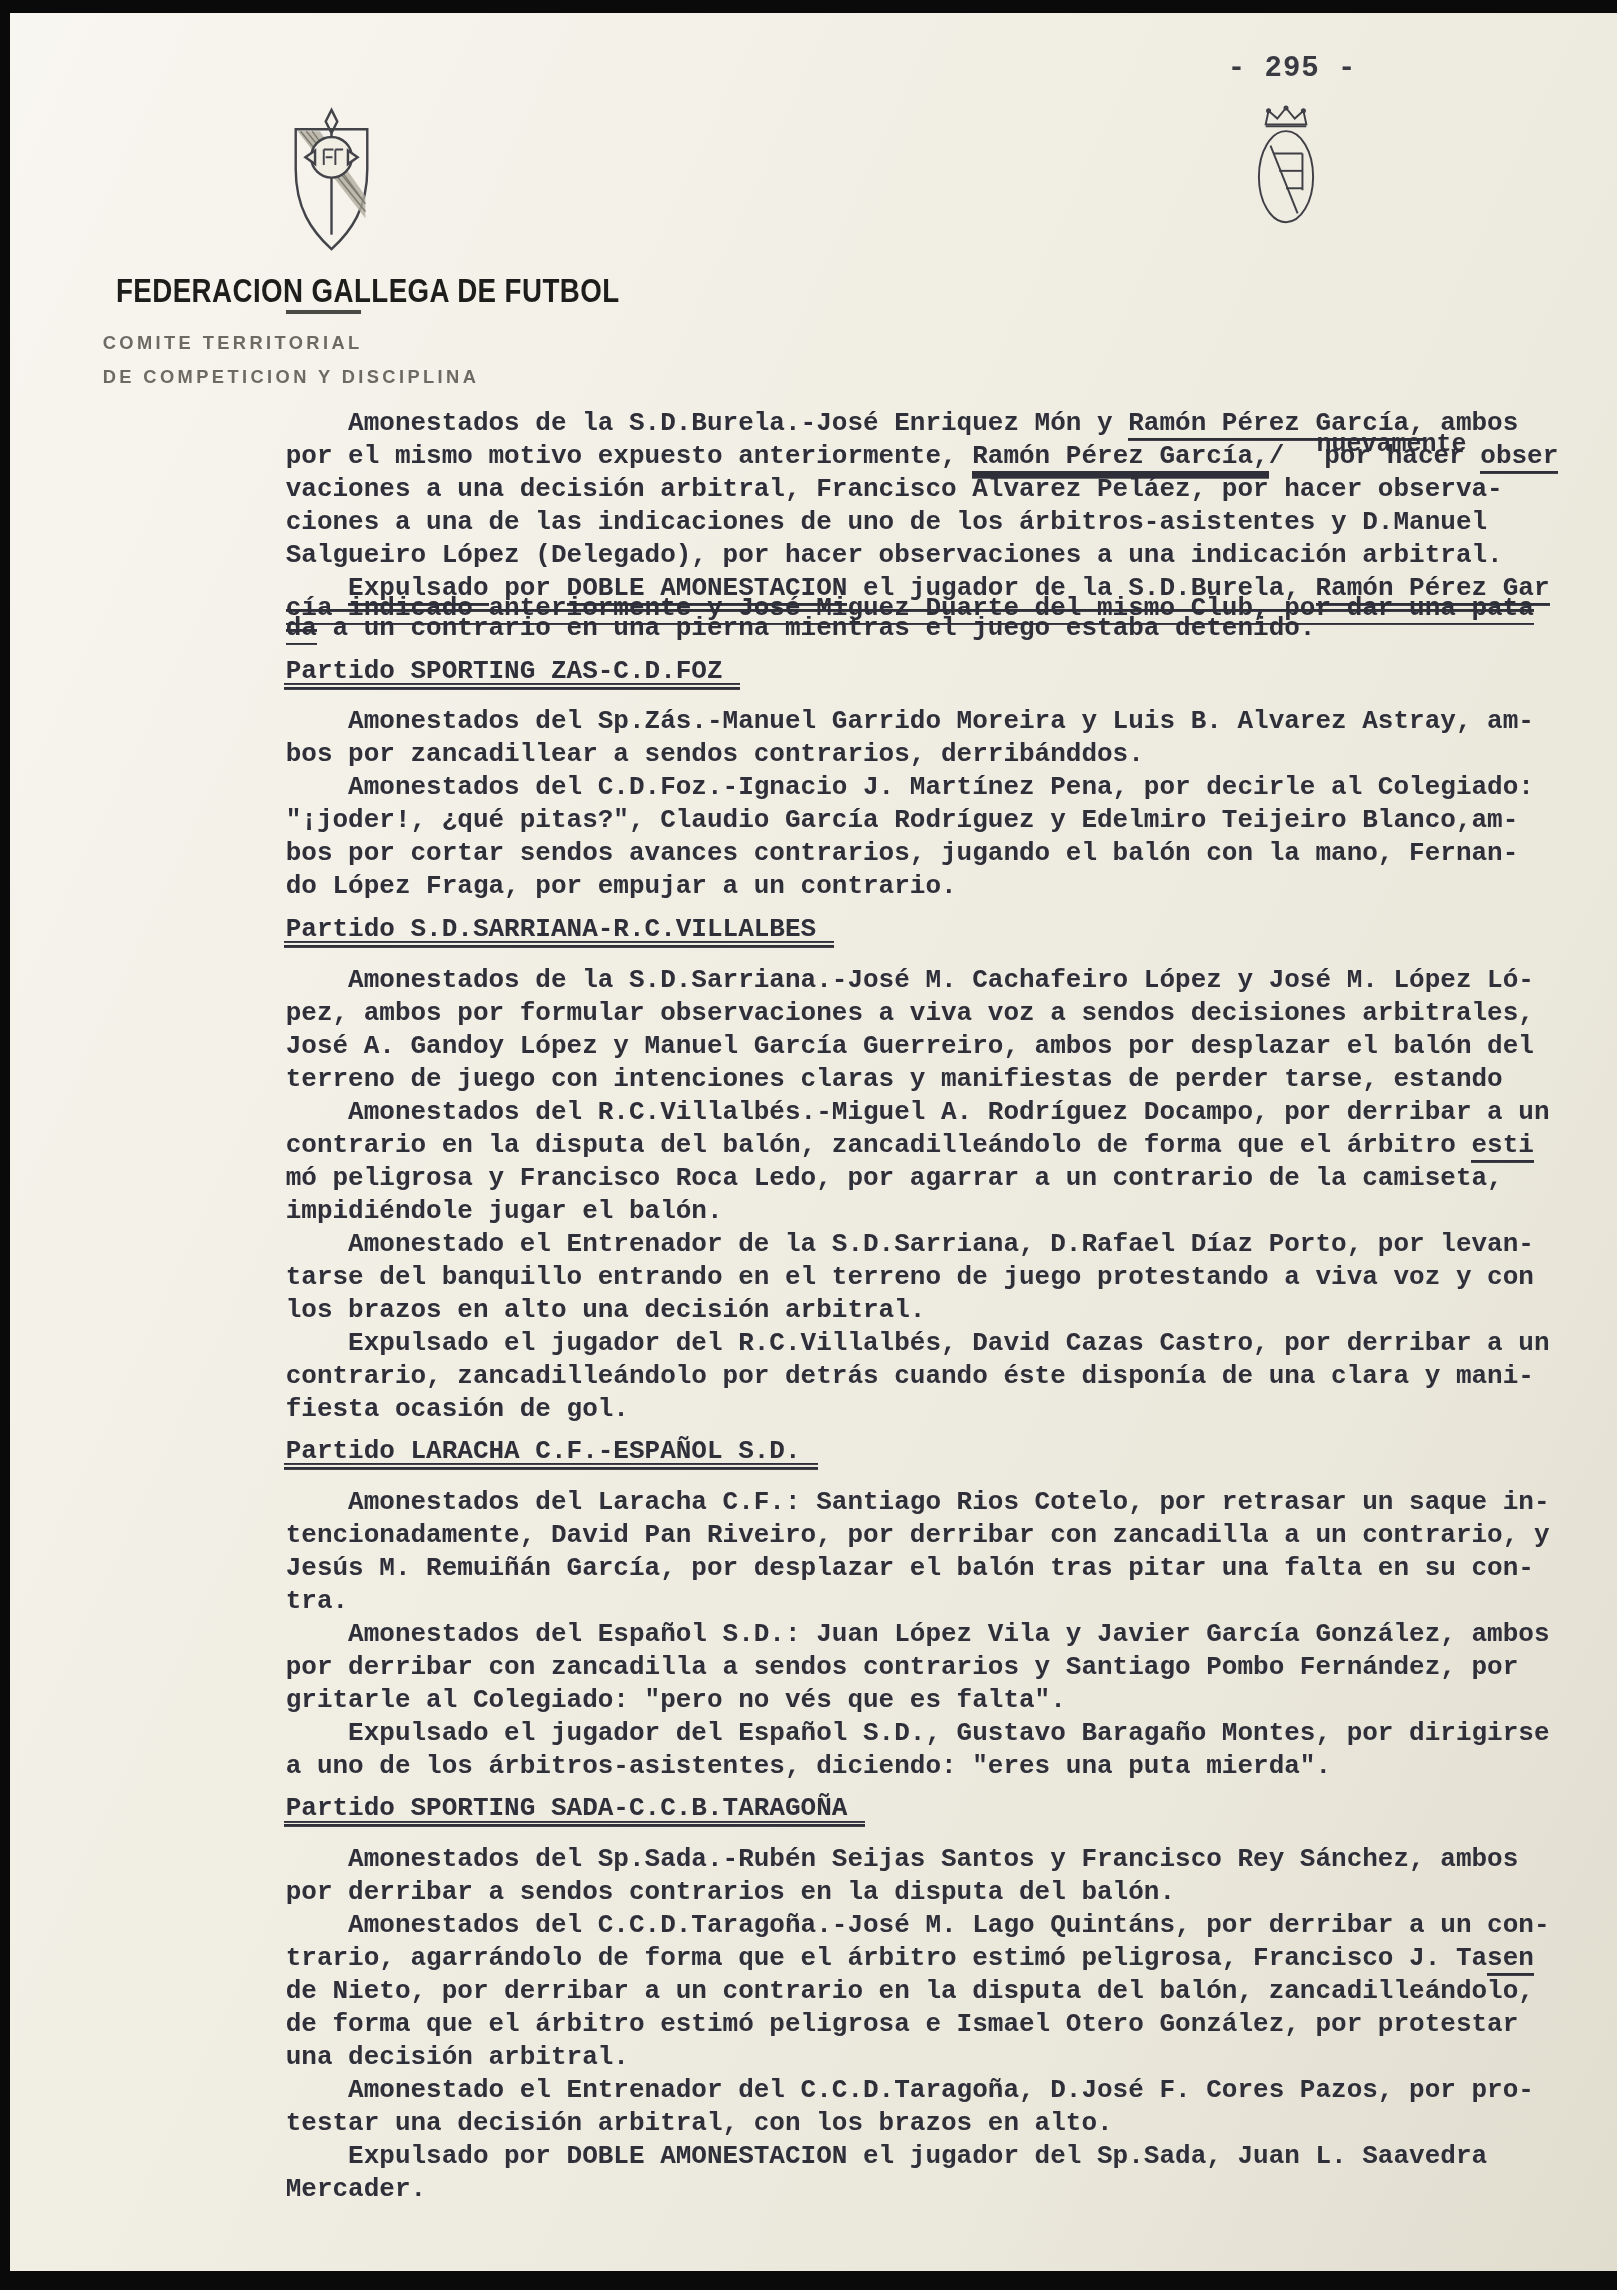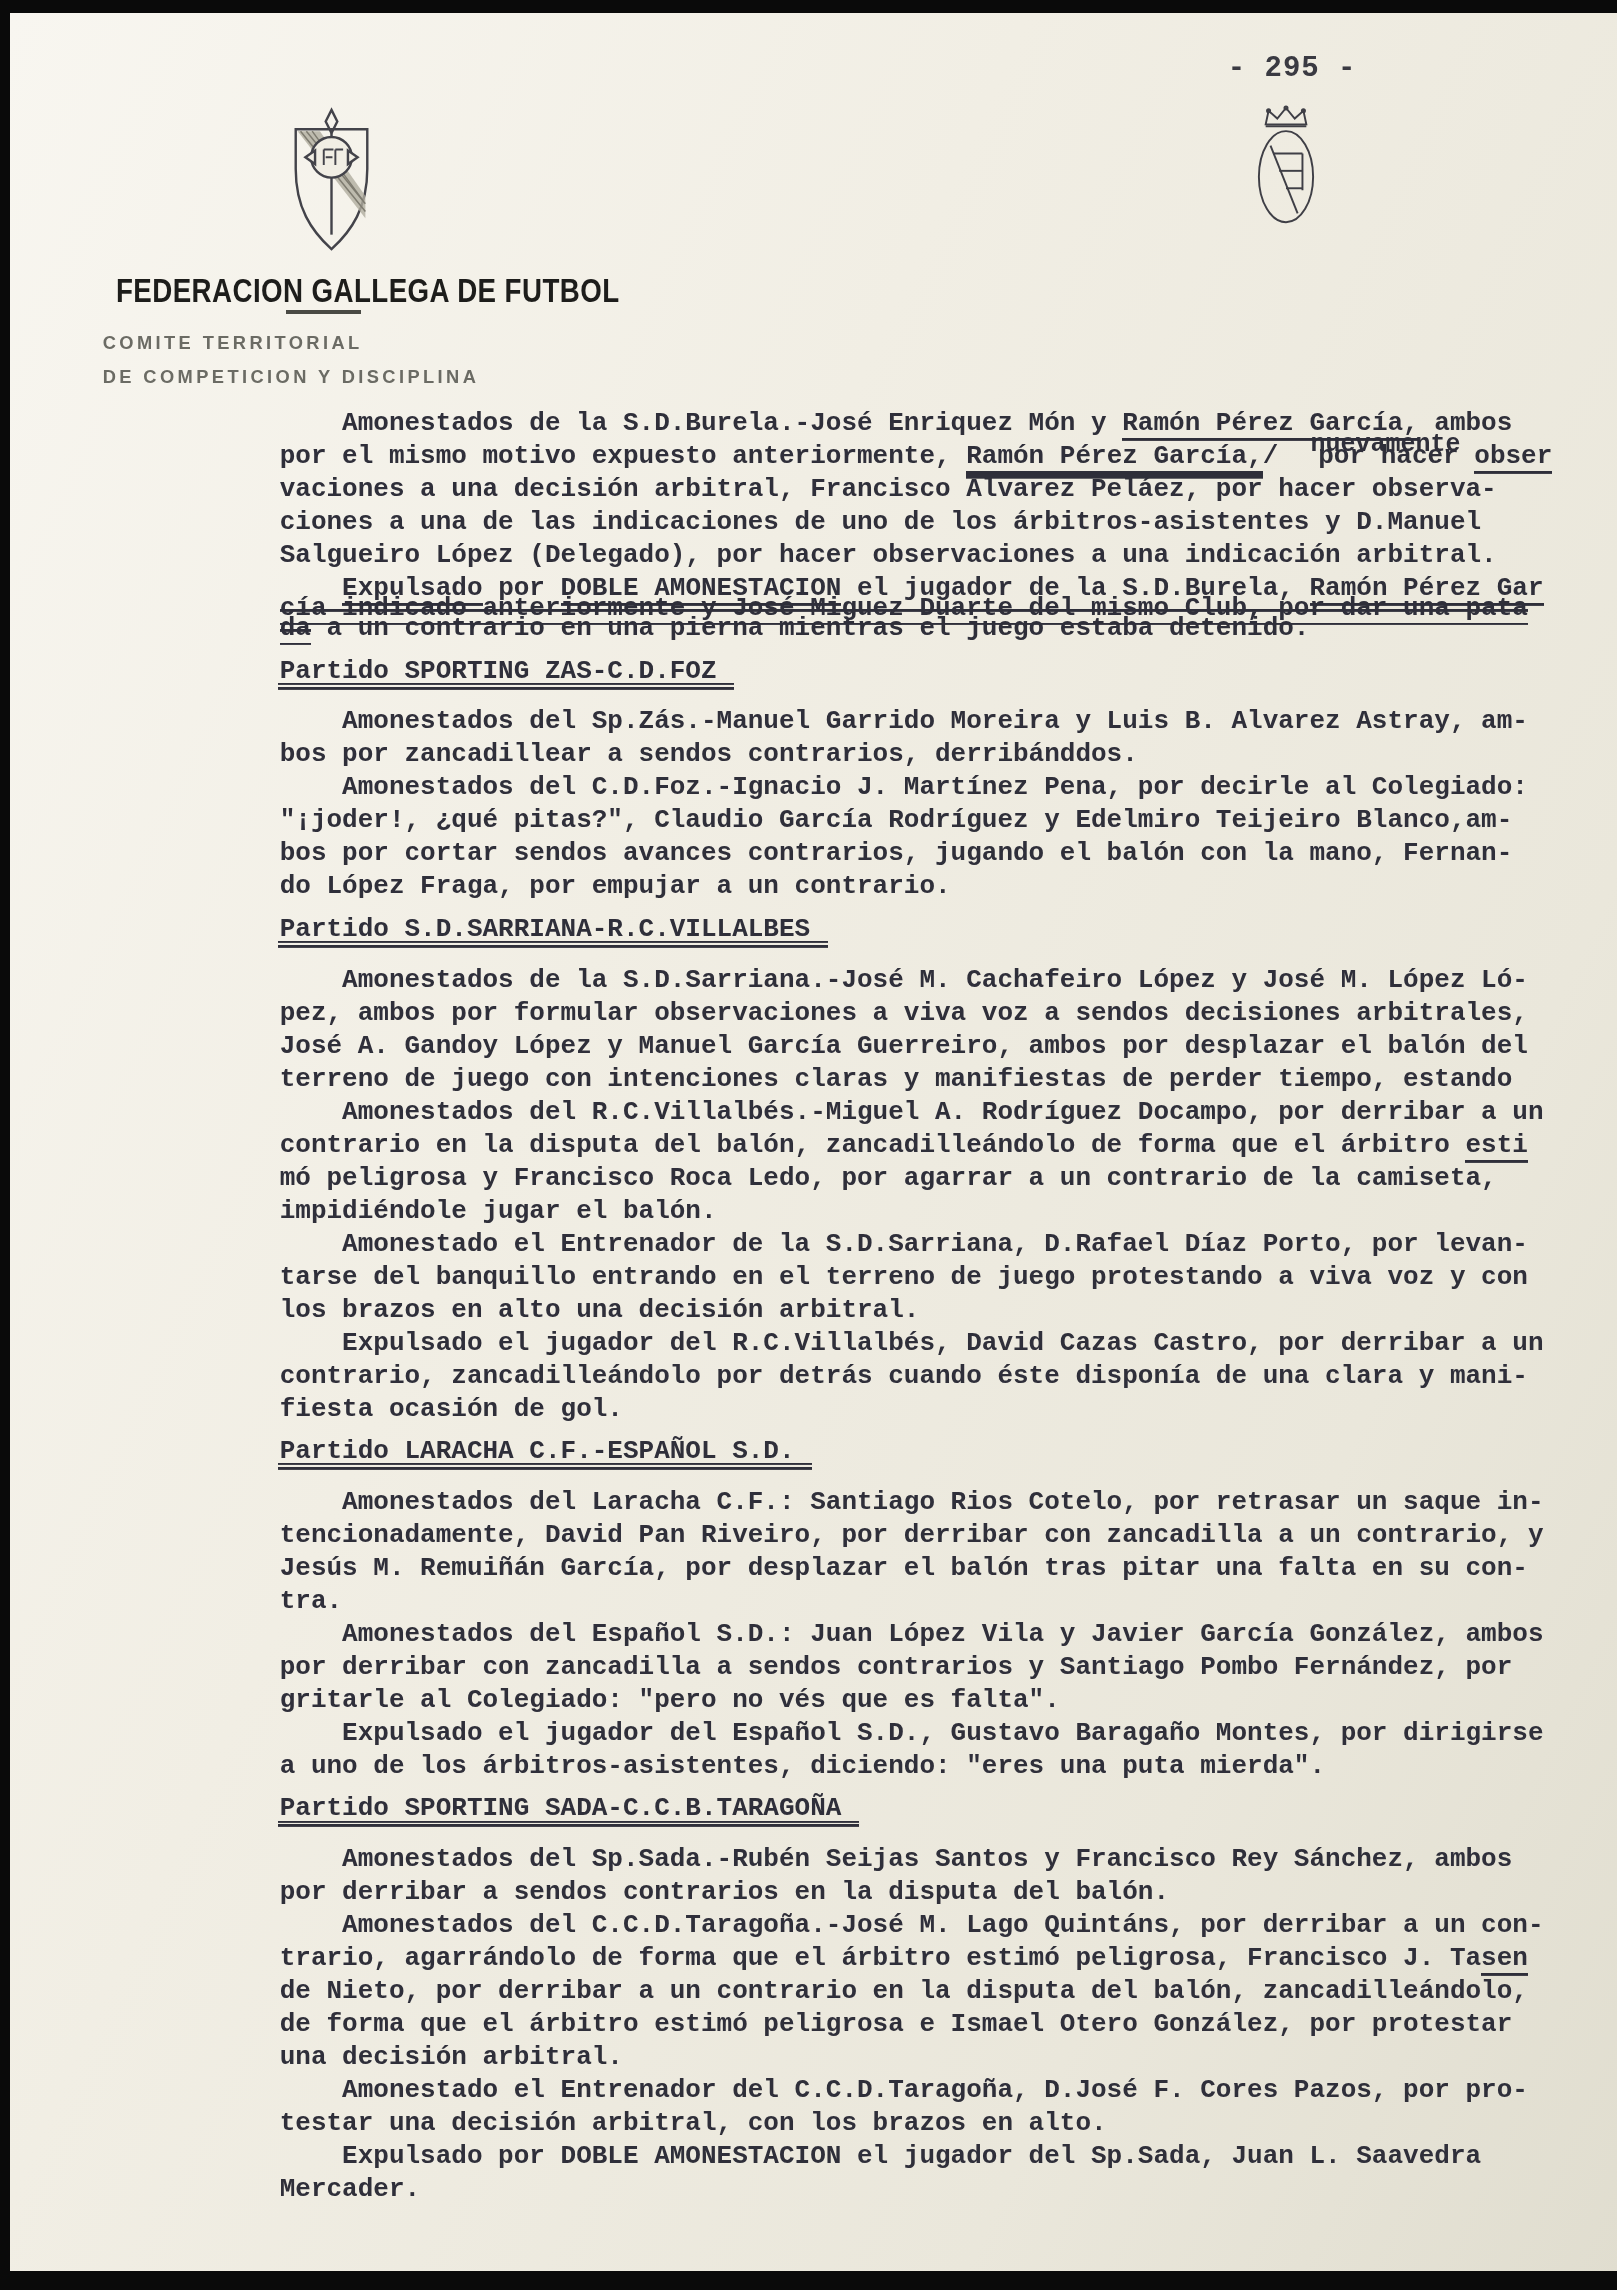--- a/index.html
+++ b/index.html
@@ -17,21 +17,21 @@
   .lh-divider{position:absolute;left:276px;top:297px;width:75px;height:4.8px;background:#4a4a44;}
   .lh-sub{position:absolute;left:93px;width:444px;
           font-family:"Liberation Sans",sans-serif;font-weight:700;
           color:#6b6b64;font-size:18.3px;letter-spacing:3.4px;white-space:nowrap;}
   .lh-sub1{top:319px;}
   .lh-sub2{top:353px;}
   
   .logo-left{position:absolute;left:277px;top:94px;}
   .logo-right{position:absolute;left:1244px;top:92px;}
   
-  .doc{position:absolute;left:270px;top:394px;width:1300px;color:#2f2f3a;
+  .doc{position:absolute;left:276px;top:394px;width:1300px;color:#2f2f3a;
        font-size:26px;font-weight:700;line-height:33px;}
   .line{white-space:pre;}
   .tight{margin-top:-12.6px;}
   .para{margin:0;}
   .heading{margin:9.7px 0 17.4px 0;}
   .heading .line > span{
      padding:0 17.4px 3.9px 1.9px;margin-left:-1.9px;
      background:
        linear-gradient(#2f2f3a,#2f2f3a) left bottom/100% 2.9px no-repeat,
        linear-gradient(#2f2f3a,#2f2f3a) left calc(100% - 4.8px)/100% 1.9px no-repeat;}
@@ -126,21 +126,21 @@
           <div class="line"><span>bos por cortar sendos avances contrarios, jugando el balón con la mano, Fernan-</span></div>
           <div class="line"><span>do López Fraga, por empujar a un contrario.</span></div>
         </div>
         <div class="block heading">
           <div class="line"><span><span>Partido S.D.SARRIANA-R.C.VILLALBES</span></span></div>
         </div>
         <div class="block para">
           <div class="line"><span>    Amonestados de la S.D.Sarriana.-José M. Cachafeiro López y José M. López Ló-</span></div>
           <div class="line"><span>pez, ambos por formular observaciones a viva voz a sendos decisiones arbitrales,</span></div>
           <div class="line"><span>José A. Gandoy López y Manuel García Guerreiro, ambos por desplazar el balón del</span></div>
-          <div class="line"><span>terreno de juego con intenciones claras y manifiestas de perder tiempo, estando</span></div>
+          <div class="line"><span>terreno de juego con intenciones claras y manifiestas de perder tarse, estando</span></div>
         </div>
         <div class="block para">
           <div class="line"><span>    Amonestados del R.C.Villalbés.-Miguel A. Rodríguez Docampo, por derribar a un</span></div>
           <div class="line"><span>contrario en la disputa del balón, zancadilleándolo de forma que el árbitro </span><span class="u">esti</span></div>
           <div class="line"><span>mó peligrosa y Francisco Roca Ledo, por agarrar a un contrario de la camiseta,</span></div>
           <div class="line"><span>impidiéndole jugar el balón.</span></div>
         </div>
         <div class="block para">
           <div class="line"><span>    Amonestado el Entrenador de la S.D.Sarriana, D.Rafael Díaz Porto, por levan-</span></div>
           <div class="line"><span>tarse del banquillo entrando en el terreno de juego protestando a viva voz y con</span></div>

